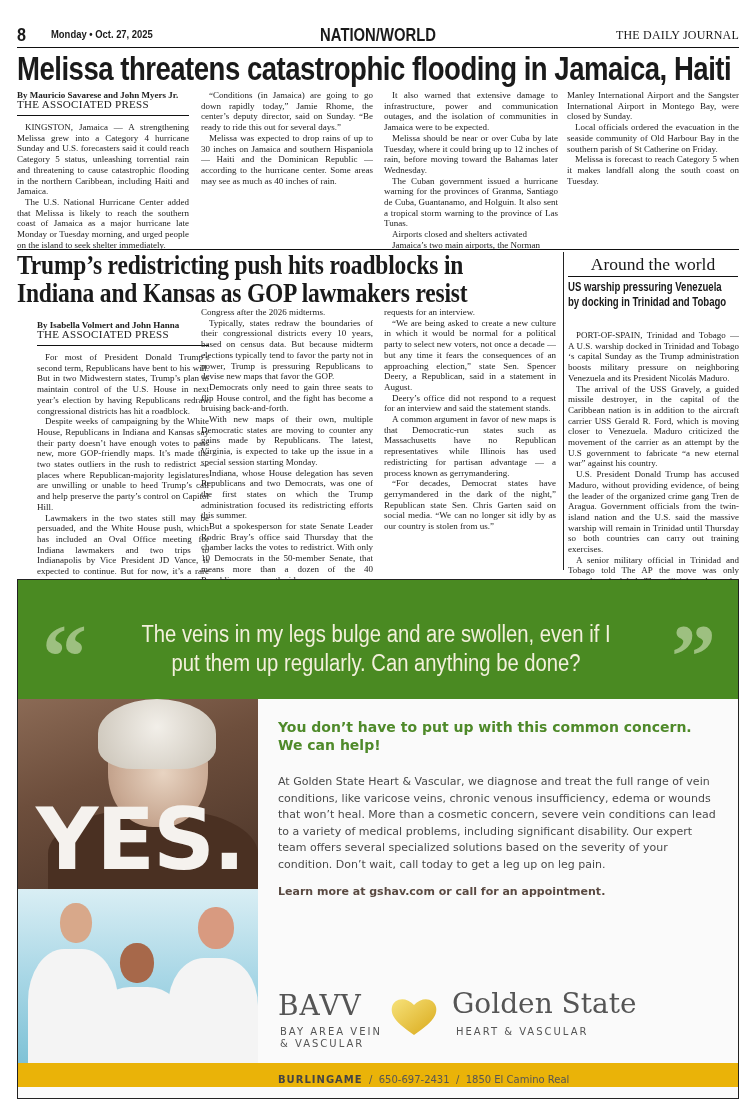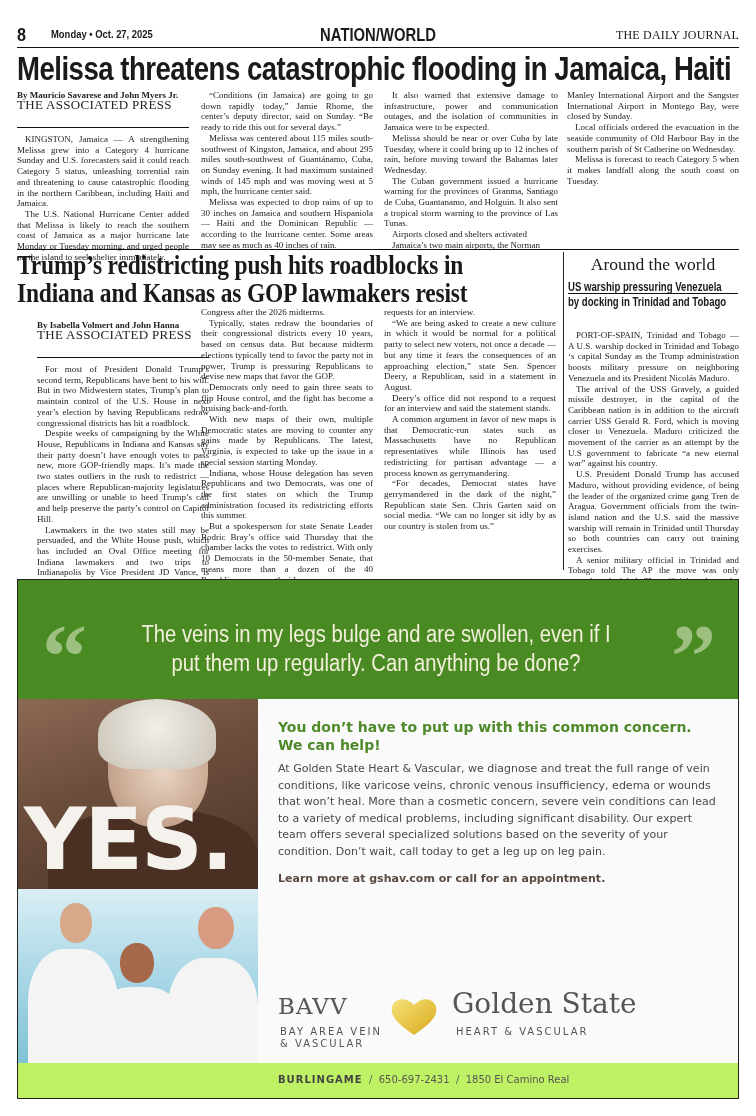--- a/index.html
+++ b/index.html
@@ -11,62 +11,62 @@
   .date { position: absolute; left: 34px; top: 4px; font-family: "Liberation Sans", sans-serif; font-weight: bold; font-size: 11.5px; transform: scaleX(0.82); transform-origin: left; white-space: nowrap; }
   .section { position: absolute; left: 0; right: 0; top: 0; text-align: center; font-family: "Liberation Sans", sans-serif; font-weight: bold; font-size: 19px; line-height: 22px; transform: scaleX(0.78); }
   .paper-name { position: absolute; right: 0; top: 4px; font-size: 12px; letter-spacing: 0.2px; }
 
   .h1 { position: absolute; left: 17px; top: 50px; width: 722px; font-family: "Liberation Sans", sans-serif; font-weight: bold; font-size: 33px; line-height: 38px; letter-spacing: -0.6px; white-space: nowrap; transform: scaleX(0.835); transform-origin: left; }
 
   .col { position: absolute; font-size: 9px; line-height: 10.7px; text-align: justify; color: #222; }
   .col p { text-indent: 8px; }
   .col p.noindent { text-indent: 0; }
   .byline { font-weight: bold; font-size: 9px; line-height: 10px; white-space: nowrap; }
-  .agency { font-size: 13px; line-height: 9px; letter-spacing: 0.3px; border-bottom: 1.2px solid #111; padding-bottom: 18px; margin-bottom: 6px; }
+  .agency { font-size: 11px; line-height: 9px; letter-spacing: 0.3px; border-bottom: 1.2px solid #111; padding-bottom: 6px; margin-bottom: 6px; }
 
   .divider { position: absolute; left: 17px; top: 249px; width: 722px; border-top: 1.5px solid #111; }
 
   .h2 { position: absolute; left: 17px; top: 251px; width: 545px; font-size: 27px; line-height: 28px; white-space: nowrap; transform: scaleX(0.87); transform-origin: left; letter-spacing: -0.2px; }
 
   .vrule { position: absolute; left: 563px; top: 252px; height: 318px; border-left: 1px solid #222; }
 
-  .sidebar-head { position: absolute; left: 568px; top: 253px; width: 170px; text-align: center; font-size: 17.5px; line-height: 22px; border-bottom: 1.2px solid #111; padding-bottom: 18px; }
+  .sidebar-head { position: absolute; left: 568px; top: 253px; width: 170px; text-align: center; font-size: 17.5px; line-height: 22px; border-bottom: 1.2px solid #111; padding-bottom: 1px; }
   .sidebar-title { position: absolute; left: 568px; top: 280px; width: 176px; font-family: "Liberation Sans", sans-serif; font-weight: bold; font-size: 12px; line-height: 14.5px; transform: scaleX(0.8); transform-origin: left; white-space: nowrap; }
 
   .ad { position: absolute; left: 17px; top: 579px; width: 722px; height: 520px; border: 1px solid #222; background: #fafafa; overflow: hidden; }
   .ad-banner { position: absolute; left: 0; top: 0; width: 720px; height: 119px; background: #4a8a22; }
   .quote-mark { position: absolute; font-family: "Liberation Serif", serif; font-weight: bold; font-size: 90px; color: #9dc080; line-height: 90px; }
   .quote-open { left: 24px; top: 32px; }
   .quote-close { right: 22px; top: 32px; }
   .ad-quote { position: absolute; left: 78px; top: 40px; width: 560px; text-align: center; font-family: "Liberation Sans", sans-serif; font-size: 23px; line-height: 29px; color: #f3f0dc; transform: scaleX(0.88); }
 
   .photo-woman { position: absolute; left: 0; top: 119px; width: 240px; height: 190px; background: linear-gradient(160deg, #8b6a55 0%, #6d4e3c 40%, #4a3428 100%); overflow: hidden; }
   .woman-head { position: absolute; left: 90px; top: 8px; width: 100px; height: 120px; border-radius: 48% 48% 45% 45%; background: radial-gradient(circle at 55% 55%, #e8d4c2 0%, #c9a993 55%, #a5826d 100%); }
   .woman-hair { position: absolute; left: 80px; top: 0px; width: 118px; height: 70px; border-radius: 50% 50% 30% 30%; background: radial-gradient(circle at 50% 40%, #f2efe9, #c9c2b6); }
   .woman-body { position: absolute; left: 30px; top: 110px; width: 210px; height: 100px; border-radius: 45% 45% 0 0; background: #4a3022; }
-  .yes-text { position: absolute; left: 6px; top: 92px; font-family: "DejaVu Sans", sans-serif; font-weight: bold; font-size: 86px; line-height: 96px; color: #f5f2ee; letter-spacing: -2px; white-space: nowrap; }
+  .yes-text { position: absolute; left: 18px; top: 92px; font-family: "DejaVu Sans", sans-serif; font-weight: bold; font-size: 86px; line-height: 96px; color: #f5f2ee; letter-spacing: -2px; white-space: nowrap; }
 
   .photo-doctors { position: absolute; left: 0; top: 309px; width: 240px; height: 174px; background: linear-gradient(180deg, #d9eef4 0%, #a9d7e6 50%, #7fc2d6 100%); overflow: hidden; }
   .doc { position: absolute; }
   .doc .face { position: absolute; border-radius: 48%; background: #d8a88a; }
   .doc .coat { position: absolute; background: #f4f4f4; border-radius: 40% 40% 0 0; }
 
   .ad-copy { position: absolute; left: 260px; top: 138px; width: 440px; }
   .ad-headline { font-family: "DejaVu Sans", sans-serif; font-weight: bold; font-size: 14px; line-height: 18px; color: #4f8a2a; }
-  .ad-body { margin-top: 7px; font-family: "DejaVu Sans", sans-serif; font-size: 11px; line-height: 16.6px; color: #4a4a4a; }
+  .ad-body { margin-top: 20px; font-family: "DejaVu Sans", sans-serif; font-size: 11px; line-height: 16.6px; color: #4a4a4a; }
   .ad-cta { margin-top: 11px; font-family: "DejaVu Sans", sans-serif; font-weight: bold; font-size: 11px; color: #5a4a42; }
 
   .logos { position: absolute; left: 260px; top: 410px; width: 460px; height: 70px; }
-  .bavv { position: absolute; left: 0; top: 0; font-family: "DejaVu Serif", serif; font-size: 23px; line-height: 32px; color: #555; letter-spacing: 1px; }
+  .bavv { position: absolute; left: 0; top: 0; font-family: "DejaVu Serif", serif; font-size: 28px; line-height: 32px; color: #555; letter-spacing: 1px; }
   .bavv-sub { position: absolute; left: 2px; top: 36px; font-family: "DejaVu Sans", sans-serif; font-size: 10px; line-height: 12px; letter-spacing: 2px; color: #555; }
   .heart { position: absolute; left: 112px; top: 6px; width: 48px; height: 40px; }
   .gs { position: absolute; left: 174px; top: -4px; font-family: "DejaVu Serif", serif; font-size: 28px; line-height: 36px; color: #555; white-space: nowrap; }
   .gs-sub { position: absolute; left: 178px; top: 36px; font-family: "DejaVu Sans", sans-serif; font-size: 10px; letter-spacing: 2px; color: #555; white-space: nowrap; }
 
-  .ad-footer { position: absolute; left: 0; top: 483px; width: 720px; height: 36px; background: #bef264; }
+  .ad-footer { position: absolute; left: 0; top: 483px; width: 720px; height: 24px; background: #eab308; }
   .ad-footer-text { position: absolute; left: 260px; top: 11px; font-family: "DejaVu Sans", sans-serif; font-size: 10px; color: #555; white-space: nowrap; }
   .ad-footer-text b { letter-spacing: 1px; color: #444; }
 </style>
 </head>
 <body>
 
 <div class="masthead">
   <span class="page-num">8</span>
   <span class="date">Monday • Oct. 27, 2025</span>
   <div class="section">NATION/WORLD</div>
@@ -76,33 +76,32 @@
 <h1 class="h1">Melissa threatens catastrophic flooding in Jamaica, Haiti</h1>
 
 <div class="col" style="left:17px; top:90px; width:172px;">
   <div class="byline">By Mauricio Savarese and John Myers Jr.</div>
   <div class="agency">THE ASSOCIATED PRESS</div>
   <p>KINGSTON, Jamaica — A strengthening Melissa grew into a Category 4 hurricane Sunday and U.S. forecasters said it could reach Category 5 status, unleashing torrential rain and threatening to cause catastrophic flooding in the northern Caribbean, including Haiti and Jamaica.</p>
   <p>The U.S. National Hurricane Center added that Melissa is likely to reach the southern coast of Jamaica as a major hurricane late Monday or Tuesday morning, and urged people on the island to seek shelter immediately.</p>
 </div>
 <div class="col" style="left:201px; top:90px; width:172px;">
   <p>“Conditions (in Jamaica) are going to go down rapidly today,” Jamie Rhome, the center’s deputy director, said on Sunday. “Be ready to ride this out for several days.”</p>
-  <p>Melissa was centered about 115 miles south-southwest of Kingston, Jamaica, and about 295 miles south-southwest of Guantánamo, Cuba, on Sunday evening. It had maximum sustained winds of 145 mph and was moving west at 5 mph, the hurricane center said.</p>
   <p>Melissa was expected to drop rains of up to 30 inches on Jamaica and southern Hispaniola — Haiti and the Dominican Republic — according to the hurricane center. Some areas may see as much as 40 inches of rain.</p>
 </div>
 <div class="col" style="left:384px; top:90px; width:174px;">
   <p>It also warned that extensive damage to infrastructure, power and communication outages, and the isolation of communities in Jamaica were to be expected.</p>
   <p>Melissa should be near or over Cuba by late Tuesday, where it could bring up to 12 inches of rain, before moving toward the Bahamas later Wednesday.</p>
   <p>The Cuban government issued a hurricane warning for the provinces of Granma, Santiago de Cuba, Guantanamo, and Holguin. It also sent a tropical storm warning to the province of Las Tunas.</p>
   <p>Airports closed and shelters activated</p>
   <p>Jamaica’s two main airports, the Norman</p>
 </div>
 <div class="col" style="left:567px; top:90px; width:172px;">
   <p class="noindent">Manley International Airport and the Sangster International Airport in Montego Bay, were closed by Sunday.</p>
-  <p>Local officials ordered the evacuation in the seaside community of Old Harbour Bay in the southern parish of St Catherine on Wednesday.</p>
+  <p>Local officials ordered the evacuation in the seaside community of Old Harbour Bay in the southern parish of St Catherine on Friday.</p>
   <p>Melissa is forecast to reach Category 5 when it makes landfall along the south coast on Tuesday.</p>
 </div>
 
 <div class="divider"></div>
 
 <h2 class="h2">
   <span>Trump’s redistricting push hits roadblocks in</span><br>
   <span>Indiana and Kansas as GOP lawmakers resist</span>
 </h2>
 

